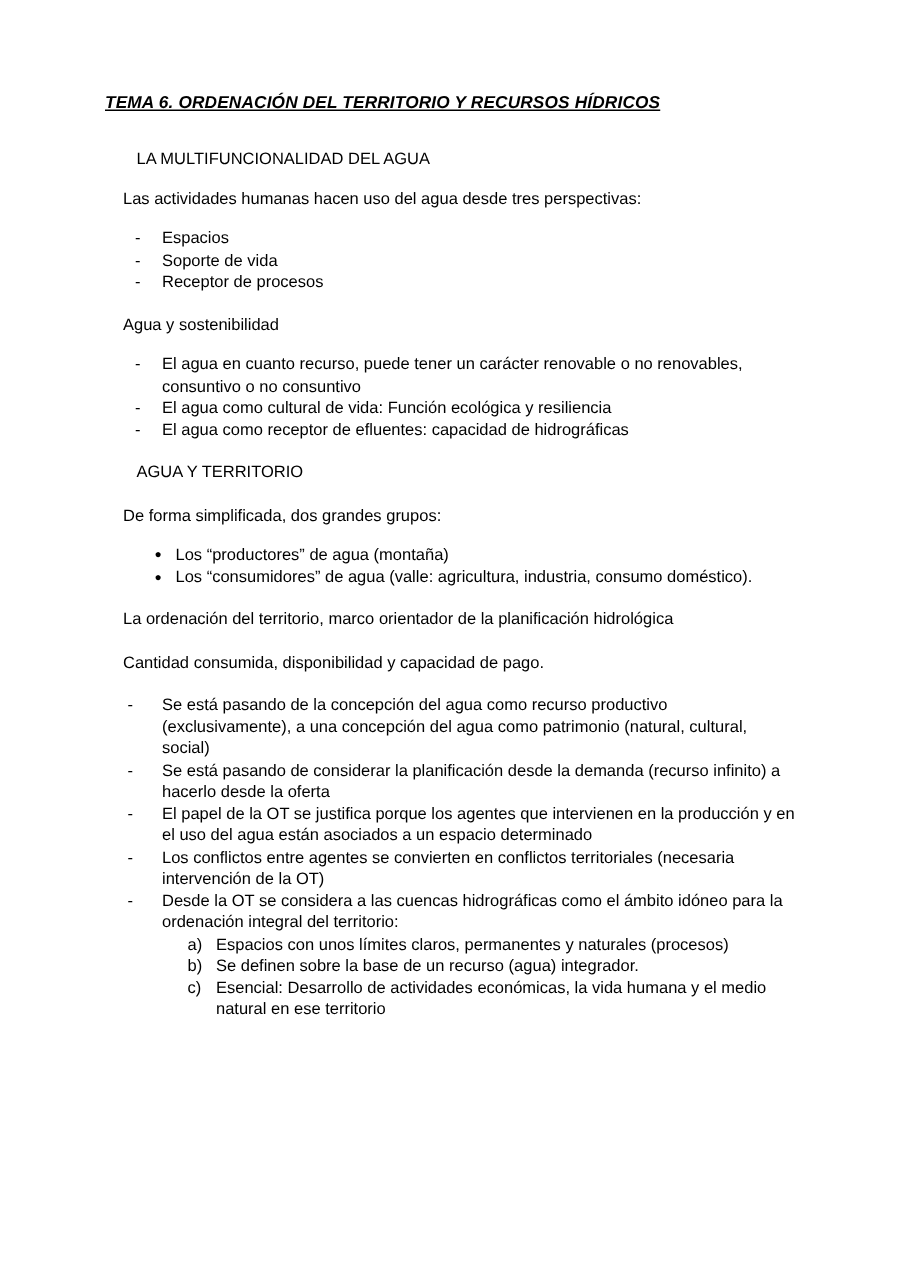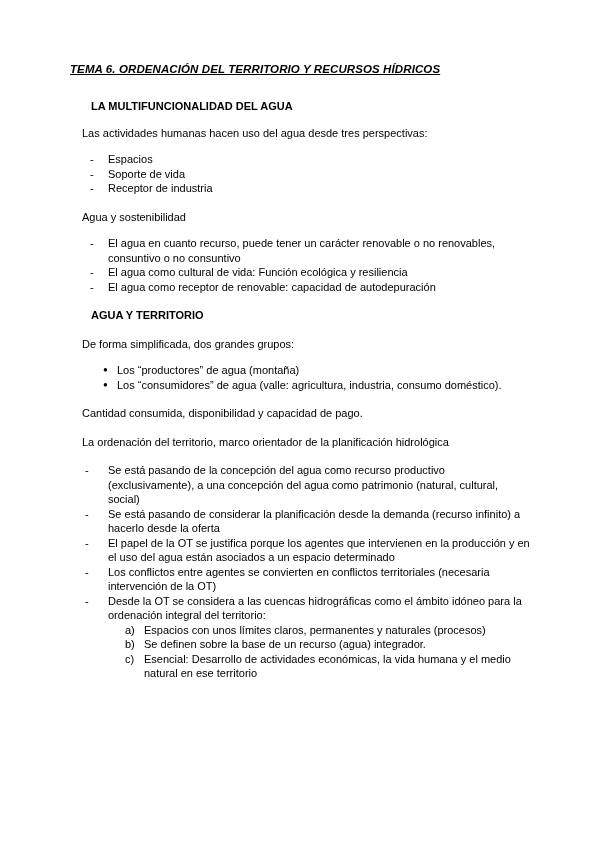--- a/index.html
+++ b/index.html
@@ -25,21 +25,21 @@
     font-size: 11.5px;
     font-weight: bold;
     font-style: italic;
     text-decoration: underline;
     margin: 0 0 22px 0;
     line-height: 15px;
     letter-spacing: 0.1px;
   }
   h2.sec {
     font-size: 11px;
-    font-weight: bold;
+    font-weight: normal;
     margin: 0 0 3px 0;
     line-height: 14.5px;
     padding-left: 21px;
   }
   p.para {
     font-size: 11px;
     margin: 12px;
     line-height: 14.5px;
   }
   .blank {
@@ -86,59 +86,59 @@
     <div class="li">
       <span class="marker">-</span>
       <span class="txt">Espacios</span>
     </div>
     <div class="li">
       <span class="marker">-</span>
       <span class="txt">Soporte de vida</span>
     </div>
     <div class="li">
       <span class="marker">-</span>
-      <span class="txt">Receptor de industria</span>
+      <span class="txt">Receptor de procesos</span>
     </div>
   </div>
 
   <p class="para blank">Agua y sostenibilidad</p>
 
   <div class="list l1">
     <div class="li">
       <span class="marker">-</span>
       <span class="txt">El agua en cuanto recurso, puede tener un carácter renovable o no renovables, consuntivo o no consuntivo</span>
     </div>
     <div class="li">
       <span class="marker">-</span>
       <span class="txt">El agua como cultural de vida: Función ecológica y resiliencia</span>
     </div>
     <div class="li">
       <span class="marker">-</span>
-      <span class="txt">El agua como receptor de renovable: capacidad de autodepuración</span>
+      <span class="txt">El agua como receptor de efluentes: capacidad de hidrográficas</span>
     </div>
   </div>
 
   <h2 class="sec blank">AGUA Y TERRITORIO</h2>
 
   <p class="para blank">De forma simplificada, dos grandes grupos:</p>
 
   <div class="list bullets">
     <div class="li">
       <span class="marker">●</span>
       <span class="txt">Los “productores” de agua (montaña)</span>
     </div>
     <div class="li">
       <span class="marker">●</span>
       <span class="txt">Los “consumidores” de agua (valle: agricultura, industria, consumo doméstico).</span>
     </div>
   </div>
 
+  <p class="para blank">La ordenación del territorio, marco orientador de la planificación hidrológica</p>
+
   <p class="para blank">Cantidad consumida, disponibilidad y capacidad de pago.</p>
-
-  <p class="para blank">La ordenación del territorio, marco orientador de la planificación hidrológica</p>
 
   <div class="list points blank">
     <div class="li">
       <span class="marker">-</span>
       <span class="txt">Se está pasando de la concepción del agua como recurso productivo (exclusivamente), a una concepción del agua como patrimonio (natural, cultural, social)</span>
     </div>
     <div class="li">
       <span class="marker">-</span>
       <span class="txt">Se está pasando de considerar la planificación desde la demanda (recurso infinito) a hacerlo desde la oferta</span>
     </div>

